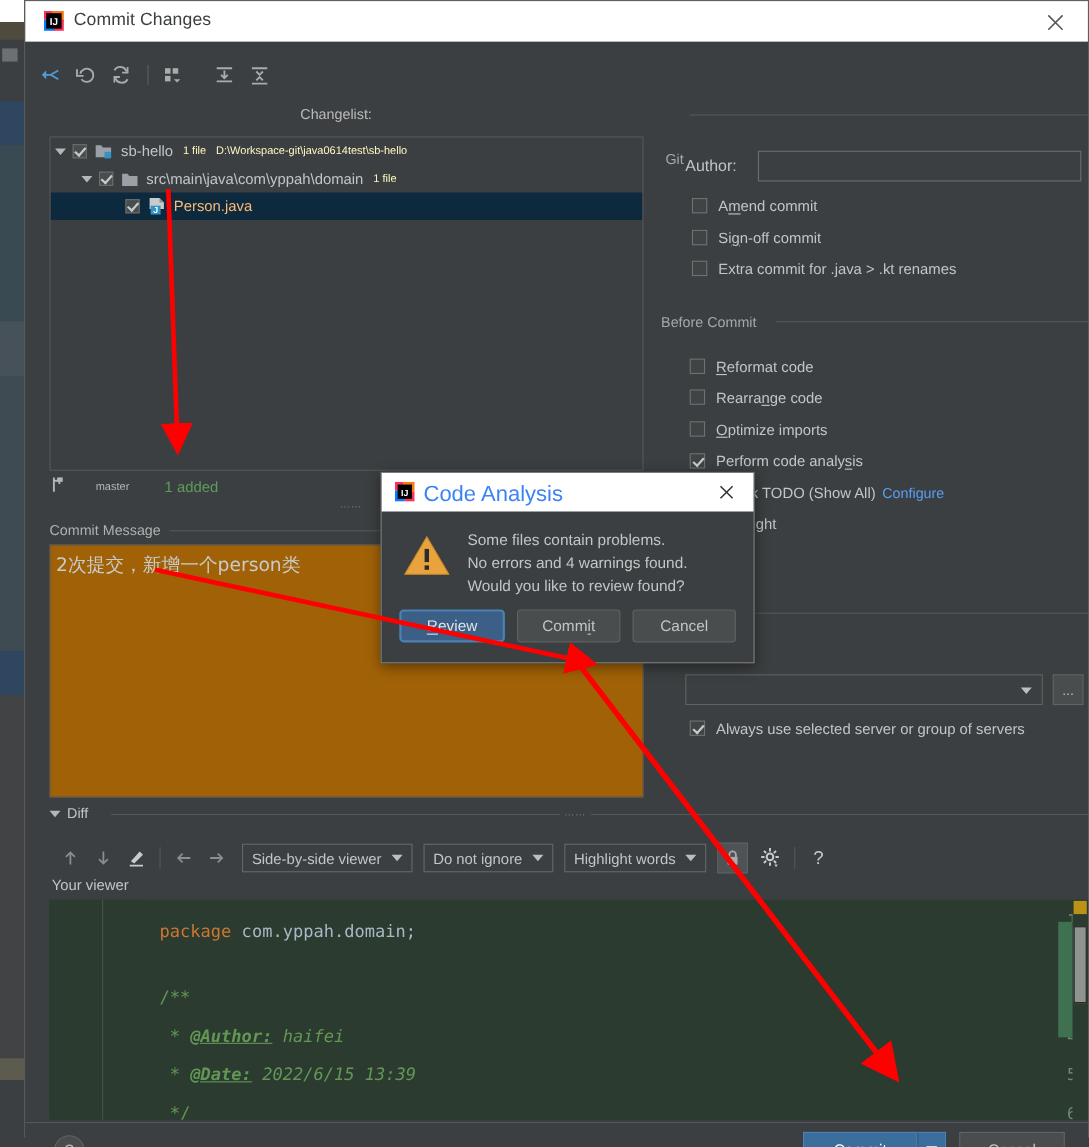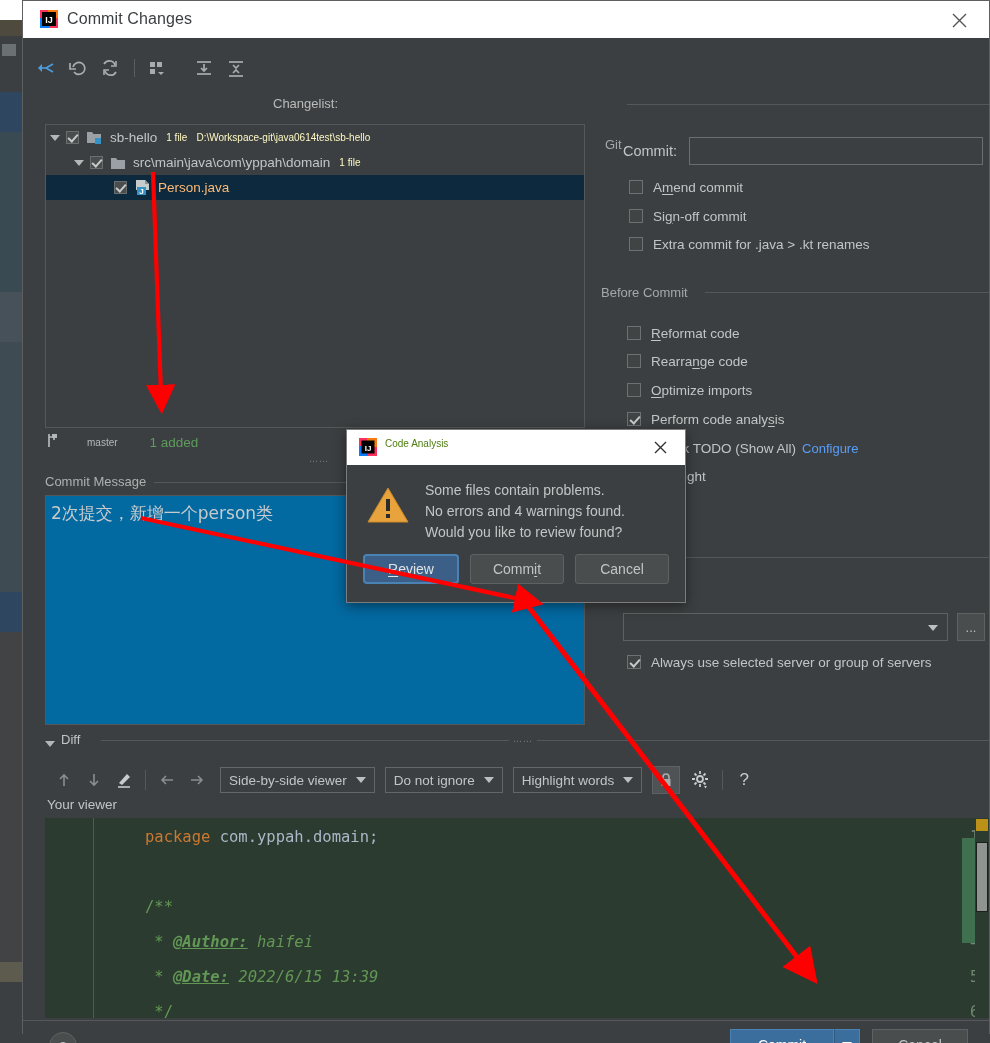--- a/index.html
+++ b/index.html
@@ -59,21 +59,21 @@
   
   .branch{position:absolute;left:22px;top:392px;width:540px;height:24px;display:flex;align-items:center;}
   .branch .bn{color:#b4b7b8;font-size:10px;margin-left:26px;}
   .branch .ba{color:#5d9c5d;font-size:13.5px;margin-left:32px;}
 
   .grip{position:absolute;left:286px;top:418px;color:#75797a;font-size:9px;letter-spacing:1px;}
 
   
   .cmlbl{position:absolute;left:22px;top:436px;color:#aeb1b2;font-size:13px;background:#3c3f41;padding-right:8px;z-index:3;}
   .cmline{position:absolute;left:110px;top:444px;width:452px;height:1px;background:#555858;}
-  .cmbox{position:absolute;left:22px;top:457px;width:540px;height:230px;background:#0369a1;border:1px solid #555858;box-sizing:border-box;}
+  .cmbox{position:absolute;left:22px;top:457px;width:540px;height:230px;background:#a16207;border:1px solid #555858;box-sizing:border-box;}
   .cmtext{position:absolute;left:5px;top:6px;font-size:17px;color:#c8cbcc;font-family:"DejaVu Sans","Liberation Sans",sans-serif;}
 
   
   .secttl{position:absolute;color:#a5a8a9;font-size:13px;}
   .sectline{position:absolute;height:1px;background:#555858;}
   .ckrow{position:absolute;display:flex;align-items:center;height:20px;white-space:nowrap;}
   .ckrow .lb{color:#c2c5c6;font-size:13.5px;}
   .cbx2{width:14px;height:14px;border:1px solid #6e7172;background:#414445;box-sizing:border-box;position:relative;margin-right:10px;flex:none;}
   .cbx2.on::after{content:"";position:absolute;left:3.5px;top:0.5px;width:4px;height:8px;border:solid #c8cbcc;border-width:0 2px 2px 0;transform:rotate(42deg);}
   .u{text-decoration:underline;text-underline-offset:2px;}
@@ -81,21 +81,21 @@
   .author-lbl{position:absolute;left:600px;top:105px;font-size:14.5px;color:#c2c5c6;}
   .author-in{position:absolute;left:666px;top:99px;width:294px;height:28px;background:#3c3f41;border:1px solid #6b6e6f;box-sizing:border-box;}
 
   .srv-line{position:absolute;left:600px;top:519px;width:370px;height:1px;background:#555858;}
   .srv-to{position:absolute;left:600px;top:551px;color:#c2c5c6;font-size:14px;}
   .srv-combo{position:absolute;left:600px;top:575px;width:325px;height:28px;border:1px solid #5f6263;background:#3c3f41;box-sizing:border-box;}
   .srv-combo .ar{position:absolute;right:9px;top:11px;width:0;height:0;border-left:5px solid transparent;border-right:5px solid transparent;border-top:6px solid #bcbfc0;}
   .srv-dots{position:absolute;left:934px;top:575px;width:28px;height:28px;border:1px solid #5f6263;background:#4a4d4e;box-sizing:border-box;color:#bcbfc0;font-size:13px;display:flex;align-items:center;justify-content:center;}
 
   
-  .diffhdr{position:absolute;left:22px;top:694px;display:flex;align-items:flex-end;}
+  .diffhdr{position:absolute;left:22px;top:694px;display:flex;align-items:center;}
   .diffhdr .tw2{width:0;height:0;border-left:5px solid transparent;border-right:5px solid transparent;border-top:6px solid #b4b7b8;margin-right:6px;}
   .diffhdr .t{color:#c2c5c6;font-size:13px;}
   .diffline{position:absolute;left:78px;top:702px;width:888px;height:1px;background:#555858;}
   .grip2{position:absolute;left:486px;top:698px;color:#75797a;font-size:9px;letter-spacing:1px;background:#3c3f41;padding:0 4px;}
 
   .dtools{position:absolute;left:26px;top:724px;height:36px;display:flex;align-items:center;}
   .dbtn{width:30px;height:30px;display:flex;align-items:center;justify-content:center;}
   .dsep{width:1px;height:20px;background:#555858;margin:0 6px;}
   .dcombo{height:26px;border:1px solid #62686a;box-sizing:border-box;display:flex;align-items:center;padding:0 8px;margin-right:10px;color:#c2c5c6;font-size:13.5px;}
   .dcombo .ar{width:0;height:0;border-left:5px solid transparent;border-right:5px solid transparent;border-top:6px solid #bcbfc0;margin-left:9px;}
@@ -122,21 +122,21 @@
   .helpb{position:absolute;left:26px;top:11px;width:28px;height:28px;border-radius:50%;background:#4a4d4e;border:1px solid #5f6263;box-sizing:border-box;display:flex;align-items:center;justify-content:center;color:#b9bcbd;font-size:15px;}
   .cmtbtn{position:absolute;left:707px;top:8px;width:104px;height:32px;background:#3c6e9d;border:1px solid #4b82b4;box-sizing:border-box;display:flex;align-items:center;justify-content:center;color:#ffffff;font-size:14px;}
   .cmtarrow{position:absolute;left:811px;top:8px;width:26px;height:32px;background:#3c6e9d;border:1px solid #4b82b4;border-left:1px solid #2f5a80;box-sizing:border-box;display:flex;align-items:center;justify-content:center;}
   .cmtarrow i{width:0;height:0;border-left:5px solid transparent;border-right:5px solid transparent;border-top:6px solid #ffffff;display:block;}
   .cancelb{position:absolute;left:849px;top:8px;width:96px;height:32px;background:#4a4d4e;border:1px solid #5f6263;box-sizing:border-box;display:flex;align-items:center;justify-content:center;color:#c2c5c6;font-size:14px;}
 
   
   .modal{position:absolute;left:346px;top:429px;width:340px;height:174px;background:#3c3f41;border:1px solid #7a7d7e;box-sizing:border-box;box-shadow:0 3px 12px rgba(0,0,0,.45);z-index:50;}
   .mtitle{position:absolute;left:0;top:0;width:338px;height:35px;background:#ffffff;}
   .mico{position:absolute;left:12px;top:8px;width:18px;height:18px;}
-  .mtxt{position:absolute;left:38px;top:8px;font-size:10px;color:#4d7c0f;}
+  .mtxt{position:absolute;left:38px;top:8px;font-size:20px;color:#3b82f6;}
   .mclose{position:absolute;right:8px;top:4px;width:34px;height:27px;display:flex;align-items:center;justify-content:center;}
   .warnico{position:absolute;left:20px;top:56px;width:42px;height:38px;}
   .mmsg{position:absolute;left:78px;top:50px;font-size:14px;color:#c2c5c6;line-height:21px;}
   .mbtns{position:absolute;left:0;top:124px;width:338px;height:40px;}
   .mb{position:absolute;top:0;height:30px;display:flex;align-items:center;justify-content:center;font-size:14px;box-sizing:border-box;}
   .mb.prim{left:16px;width:96px;background:#3c5f87;border:2px solid #4b82b4;border-radius:4px;color:#dfe3e5;}
   .mb.norm{background:#4a4d4e;border:1px solid #5f6263;border-radius:3px;color:#c2c5c6;}
   .mb.b2{left:123px;width:94px;}
   .mb.b3{left:228px;width:94px;}
 
@@ -290,21 +290,21 @@
 
     <div class="cmlbl">Commit Message</div>
     <div class="cmline"></div>
     <div class="cmbox">
       <div class="cmtext">2次提交，新增一个person类</div>
     </div>
 
     <div class="secttl" style="left:582px;top:59px;margin-top:40px;">Git</div>
     <div class="sectline" style="left:604px;top:66px;width:362px;"></div>
 
-    <div class="author-lbl">Commit:</div>
+    <div class="author-lbl">Author:</div>
     <div class="author-in" title=""></div>
 
     <div class="ckrow" style="left:606px;top:139px;">
       <span class="cbx2"></span>
       <span class="lb">A<span class="u">m</span>end commit</span>
     </div>
     <div class="ckrow" style="left:606px;top:168px;">
       <span class="cbx2"></span>
       <span class="lb">Si<span class="u">g</span>n-off commit</span>
     </div>
@@ -420,21 +420,21 @@
       </span>
     </div>
 
     <div class="yourver">Your viewer</div>
 
     <div class="code">
       <div class="gutter"></div>
       <div class="gutter2"></div>
       <div id="code-lines">
           <div class="lno" style="top: 10px;">1</div>
-          <div class="cl" style="top: 10px;"><span class="kw">package </span><span class="pl">com.yppah.domain;</span></div>
+          <div class="cl" style="top: 20px;"><span class="kw">package </span><span class="pl">com.yppah.domain;</span></div>
           <div class="lno" style="top: 45px;">2</div>
           <div class="cl" style="top: 45px;"></div>
           <div class="lno" style="top: 80px;">3</div>
           <div class="cl" style="top: 80px;"><span class="cm">/**</span></div>
           <div class="lno" style="top: 115px;">4</div>
           <div class="cl" style="top: 115px;"><span class="cm"> * </span><span class="tag">@Author:</span><span class="cmi"> haifei</span></div>
           <div class="lno" style="top: 150px;">5</div>
           <div class="cl" style="top: 150px;"><span class="cm"> * </span><span class="tag">@Date:</span><span class="cmi"> 2022/6/15 13:39</span></div>
           <div class="lno" style="top: 185px;">6</div>
           <div class="cl" style="top: 185px;"><span class="cm"> */</span></div>

